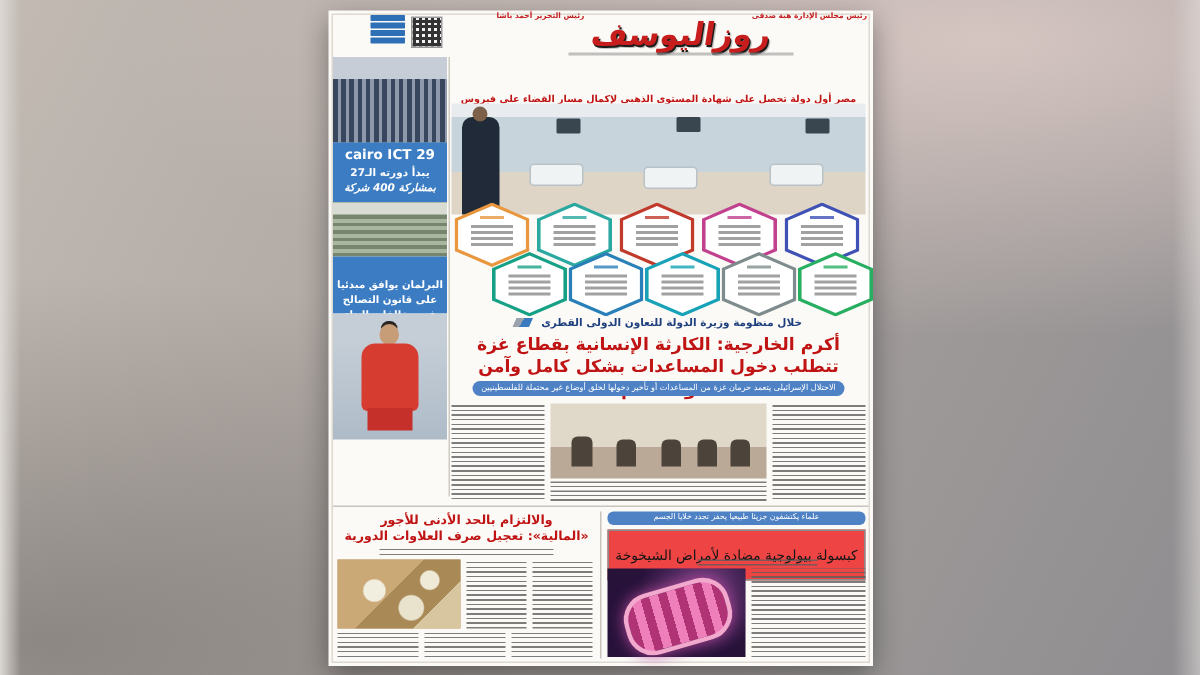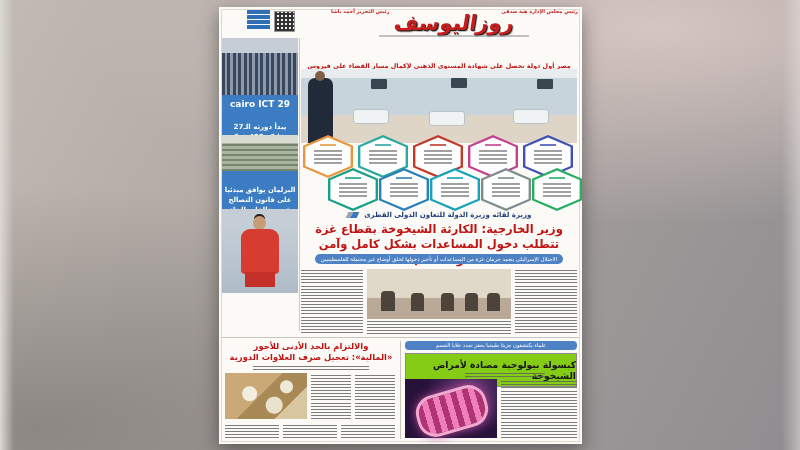--- a/index.html
+++ b/index.html
@@ -39,21 +39,21 @@
   .side-rule{left:80px;top:31px;width:1px;height:293px;background:#cfcac2;}
   
   .s-photo1{left:3px;top:31px;width:76px;height:57px;
     background:
       linear-gradient(#c6cdd6 0 26%, rgba(0,0,0,0) 26%),
       repeating-linear-gradient(90deg,#39475e 0 3px,#8e9aab 3px 5.5px);
     background-color:#7b8798;}
   .s-blue{background:#3b7cc2;color:#fff;text-align:center;}
   .s2{left:3px;top:88px;width:76px;height:40px;padding-top:4px;box-sizing:border-box;}
   .s2 .l1{font-size:9px;font-weight:bold;}
-  .s2 .l2{font-size:7px;font-weight:bold;margin-top:14px;}
+  .s2 .l2{font-size:7px;font-weight:bold;margin-top:2px;}
   .s2 .l3{font-size:7px;font-weight:bold;margin-top:2px;font-style:italic;}
   .s-photo3{left:3px;top:128px;width:76px;height:36px;
     background:
       linear-gradient(#d9dcd2 0 22%, rgba(0,0,0,0) 22%),
       repeating-linear-gradient(0deg,#77856f 0 2.5px,#aab5a0 2.5px 5px);
     background-color:#8d9c85;}
   .s4{left:3px;top:164px;width:76px;height:38px;font-size:6.8px;font-weight:bold;line-height:1.5;
     padding-top:14px;box-sizing:border-box;}
   .pnum{font-size:4.6px;opacity:.85;margin-top:1.5px;font-weight:normal;}
   .s-photo5{left:3px;top:202px;width:76px;height:84px;background:linear-gradient(#c5ced7 0 20%,#aebbc7 100%);}
@@ -103,22 +103,22 @@
       linear-gradient(135deg,#caa977 0 45%,#a98955 45% 75%,#d7c6a0 75%);}
   .fin-t1a{left:92px;top:366px;width:40px;height:46px;}
   .fin-t1b{left:136px;top:366px;width:40px;height:46px;}
   .fin-t2a{left:6px;top:415px;width:54px;height:16px;}
   .fin-t2b{left:64px;top:415px;width:54px;height:16px;}
   .fin-t2c{left:122px;top:415px;width:54px;height:16px;}
   .vdiv{left:181px;top:334px;width:1px;height:98px;background:#c9c4bd;}
   
   .sci-kicker{left:186px;top:334px;width:172px;height:9px;background:#4e82c4;border-radius:4px;color:#fff;
     font-size:5.2px;line-height:9px;text-align:center;}
-  .sci-h{left:186px;top:346px;width:172px;height:34px;border:1px solid #8a8a8a;background:#84cc16;
-    display:flex;align-items:center;justify-content:center;font-weight:bold;font-size:9.2px;color:#151515;box-sizing:border-box;}
+  .sci-h{left:186px;top:346px;width:172px;height:34px;border:1px solid #8a8a8a;background:#ef4444;
+    display:flex;align-items:center;justify-content:center;font-weight:normal;font-size:9.2px;color:#151515;box-sizing:border-box;}
   .sci-by{left:246px;top:366px;width:80px;height:3.5px;}
   .sci-photo{left:186px;top:372px;width:92px;height:59px;background:
       radial-gradient(circle at 70% 25%, rgba(190,110,200,.5), rgba(0,0,0,0) 55%),
       #27123a;}
   .mito{position:absolute;left:11px;top:11px;width:66px;height:36px;border-radius:18px;
     background:repeating-linear-gradient(90deg,#b03376 0 6px,#ef7fba 6px 12px);
     border:3.5px solid #f3a8ce;transform:rotate(-16deg);box-shadow:0 0 10px #b4479a;}
   .sci-t{left:282px;top:372px;width:76px;height:59px;}
 </style>
 </head>
@@ -251,25 +251,25 @@
     <div class="hex" style="left:313px;top:161px;--c:#27ae60">
         <div class="in"></div>
         <div class="hl c" style="top:9px"></div>
         <div class="hl" style="top:15px"></div>
         <div class="hl" style="top:19px"></div>
         <div class="hl" style="top:23px"></div>
         <div class="hl" style="top:27px"></div>
       </div>
 
     <div class="abs kicker">
-      <span>وزيرة لقائه وزيرة الدولة للتعاون الدولى القطرى</span>
+      <span>خلال منظومة وزيرة الدولة للتعاون الدولى القطرى</span>
       <span class="flag"></span>
     </div>
     <div class="abs gaza-h">
-      <div>وزير الخارجية: الكارثة الشيخوخة بقطاع غزة</div>
+      <div>أكرم الخارجية: الكارثة الإنسانية بقطاع غزة</div>
       <div>تتطلب دخول المساعدات بشكل كامل وآمن ومستدام</div>
     </div>
     <div class="abs band">الاحتلال الإسرائيلى يتعمد حرمان غزة من المساعدات أو تأخير دخولها لخلق أوضاع غير محتملة للفلسطينيين</div>
     <div class="abs ft col1"></div>
     <div class="abs photo-meet">
       <i style="left:14px;width:14px;height:20px"></i>
       <i style="left:44px;width:13px;height:18px"></i>
       <i style="left:74px;width:13px;height:18px"></i>
       <i style="left:98px;width:13px;height:18px"></i>
       <i style="left:120px;width:13px;height:18px"></i>

